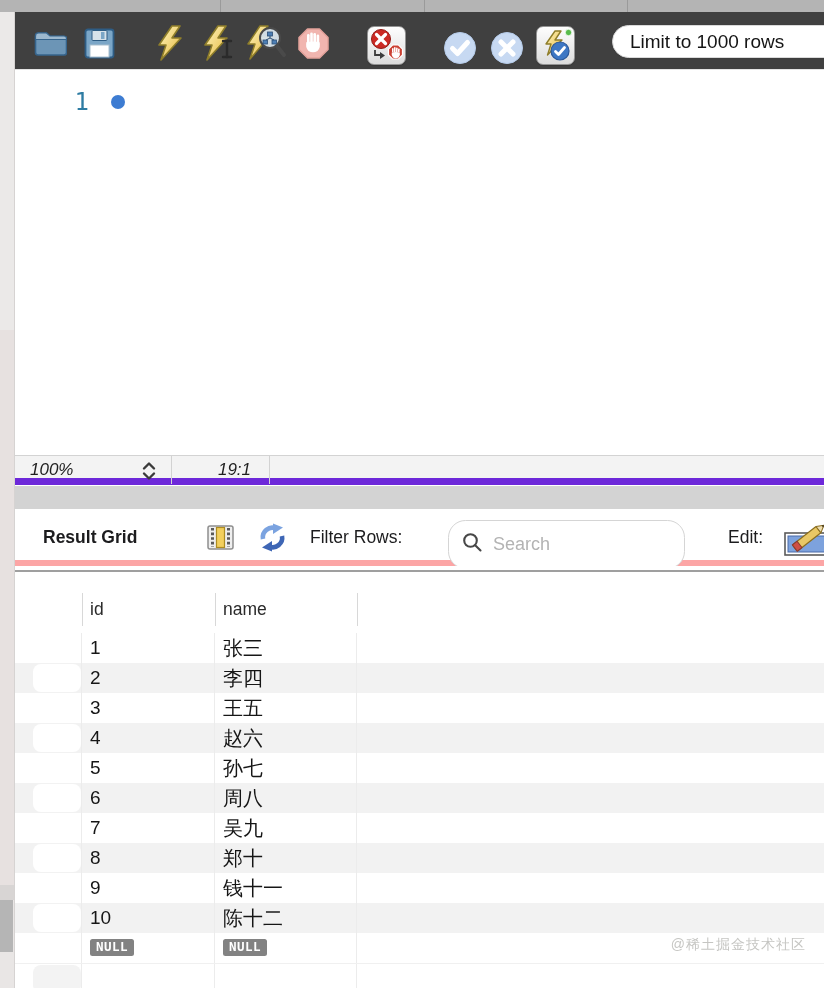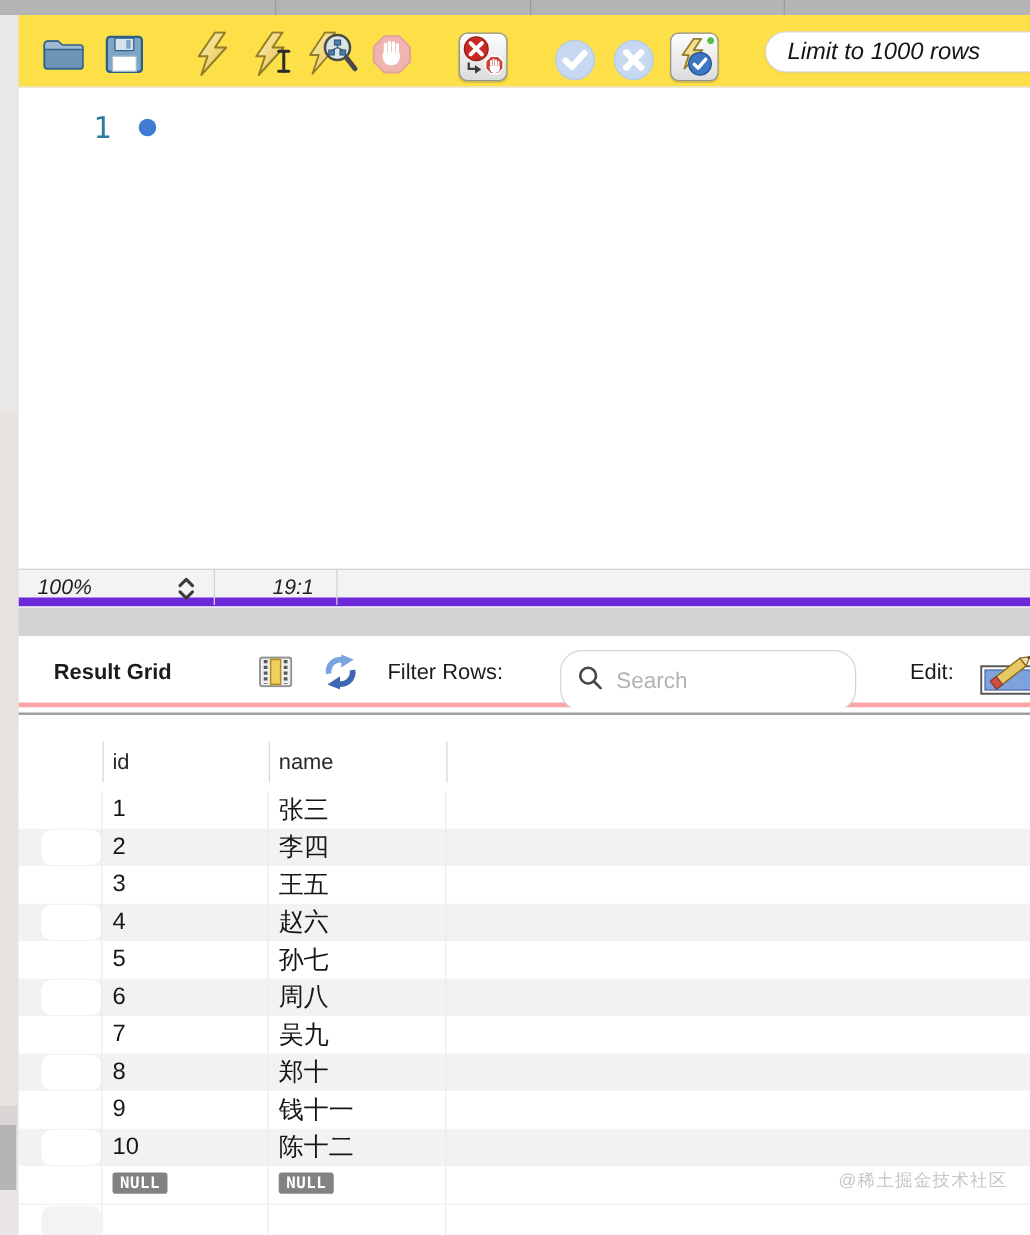--- a/index.html
+++ b/index.html
@@ -14,22 +14,22 @@
   
   #leftstrip { position:absolute; left:0; top:12px; width:15px; height:976px;
     background:linear-gradient(#ebe9e8 0 318px, #e7e1e0 318px 873px, #d8d5d4 873px 888px, #e9e6e5 888px 100%);
     border-right:1px solid #d6d3d2; }
   #left-scroll-thumb { position:absolute; left:0; top:888px; width:13px; height:52px; background:#b5b5b5; }
 
   
   #main { position:absolute; left:15px; top:12px; width:809px; height:976px; background:#fff; }
 
   
-  #toolbar { position:absolute; left:0; top:0; width:100%; height:58px; background:#fde047;
-    border-bottom:1px solid #e4e4e4;font-style:italic; }
+  #toolbar { position:absolute; left:0; top:0; width:100%; height:58px; background:#404040;
+    border-bottom:1px solid #e4e4e4; }
   .tbtn { position:absolute; display:flex; align-items:center; justify-content:center; }
   .icon-btn-frame { border:1px solid #939393; border-radius:7px;
     background:linear-gradient(#fefefe, #dcdcdc); box-shadow:0 1px 1px rgba(0,0,0,.15); }
   #limit-dropdown { position:absolute; left:597px; top:13px; width:240px; height:33px;
     border:1.5px solid #dadada; border-radius:17px; background:#fff;
     display:flex; align-items:center; padding-left:17px; box-shadow:0 0.5px 1.5px rgba(0,0,0,.08); }
   #limit-dropdown span { font-size:19px; color:#141414; white-space:nowrap; }
 
   
   #editor { position:absolute; left:0; top:59px; width:100%; height:384px; background:#fff; }
@@ -53,21 +53,21 @@
   #zoom-label { left:15px; }
   #pos-label { left:172px; width:95px; text-align:center; }
   .sb-div { position:absolute; top:0; width:1px; height:28px; background:#d2d2d2; }
   #zoom-stepper { position:absolute; left:126px; top:4px; width:16px; height:20px; }
 
   
   #splitter { position:absolute; left:0; top:474px; width:100%; height:23px; background:#d3d3d3; }
 
   
   #result-toolbar { position:absolute; left:0; top:497px; width:100%; height:57px; background:#fff;
-    border-bottom:4px solid #fca5a5; }
+    border-bottom:6px solid #fca5a5; }
   #result-title { position:absolute; left:28px; top:0; height:57px; line-height:57px;
     font-size:17.5px; font-weight:bold; color:#1c1c1e; }
   #grid-view-btn { left:192px; top:16px; }
   #refresh-btn { left:242px; top:14px; }
   #filter-label { position:absolute; left:295px; top:0; height:57px; line-height:57px;
     font-size:17.5px; color:#1c1c1e; }
   #search-box { position:absolute; left:433px; top:11px; width:237px; height:49px;
     border:1.5px solid #d5d5d5; border-radius:17.5px; background:#fff;
     display:flex; align-items:center; padding-left:13px; }
   #search-placeholder { margin-left:10px; font-size:18px; color:#b3b3b3; }

